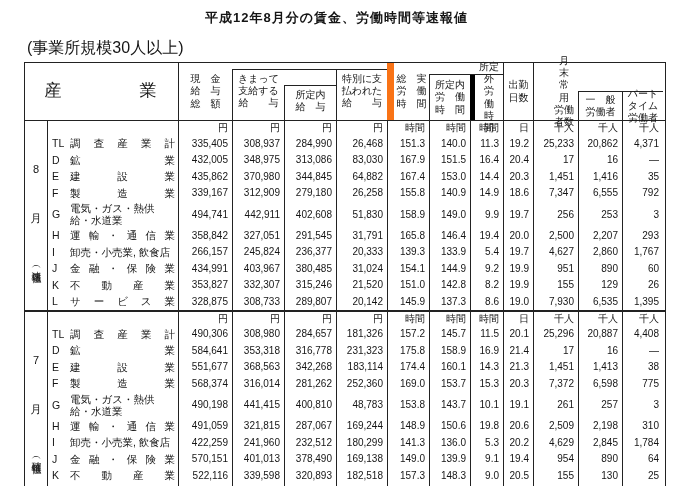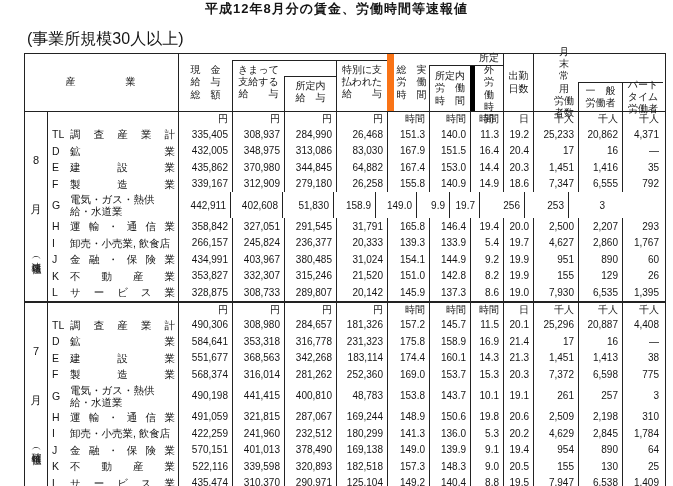--- a/index.html
+++ b/index.html
@@ -1,26 +1,26 @@
 <!DOCTYPE html>
 <html><head>
 <meta charset="utf-8">
 <style>
   html,body{margin:0;padding:0;background:#e8e8e8;}
   .page{position:relative;width:673px;height:486px;background:#ffffff;overflow:hidden;
         font-family:"Liberation Sans","DejaVu Sans",sans-serif;color:#151515;}
-  .title{text-align:center;font-size:13px;font-weight:bold;padding-top:0;letter-spacing:1px;}
+  .title{text-align:center;font-size:13px;font-weight:bold;padding-top:9px;letter-spacing:1px;}
   .subtitle{font-size:16px;margin:11px 0 3px 27px;}
   .table{margin-left:24px;width:640px;border:1px solid #222;background:#fff;}
 
   
   .thead{display:flex;height:57px;border-bottom:1px solid #222;align-items:stretch;}
   .hc{font-size:10px;line-height:1.22;text-align:center;white-space:pre-line;
       display:flex;align-items:center;justify-content:center;box-sizing:border-box;}
-  .h-industry{width:153px;font-size:10px;letter-spacing:2px;}
+  .h-industry{width:153px;font-size:17px;letter-spacing:2px;}
   .h-c1{width:54px;border-left:1px solid #222;}
   .h-group{display:flex;box-sizing:border-box;border-top:1px solid #222;border-left:1px solid #222;align-items:stretch;}
   .h-wage{width:155px;margin-top:6px;}
   .h-c2{width:51px;align-items:flex-start;padding-top:3px;}
   .h-c3{width:52px;margin-top:15px;border-top:1px solid #222;border-left:1px solid #222;align-items:flex-start;padding-top:3px;}
   .h-c4{width:51px;border-left:1px solid #222;align-items:flex-start;padding-top:3px;}
   .h-c5{width:42px;border-left:7px solid #f97316;}
   .h-hours{width:74px;margin-top:11px;}
   .h-c6{width:40px;}
   .h-c7{width:33px;border-left:5px solid #000000;}
@@ -204,20 +204,21 @@
             <div class="num c8">18.6</div>
             <div class="num c9">7,347</div>
             <div class="num c10">6,555</div>
             <div class="num c11">792</div>
           </div>
           <div class="row data-row">
             <div class="ind-cell">
               <div class="code">G</div>
               <div class="name">電気・ガス・熱供給・水道業</div>
             </div>
+            <div class="num c1">494,741</div>
             <div class="num c2">442,911</div>
             <div class="num c3">402,608</div>
             <div class="num c4">51,830</div>
             <div class="num c5">158.9</div>
             <div class="num c6">149.0</div>
             <div class="num c7">9.9</div>
             <div class="num c8">19.7</div>
             <div class="num c9">256</div>
             <div class="num c10">253</div>
             <div class="num c11">3</div>

